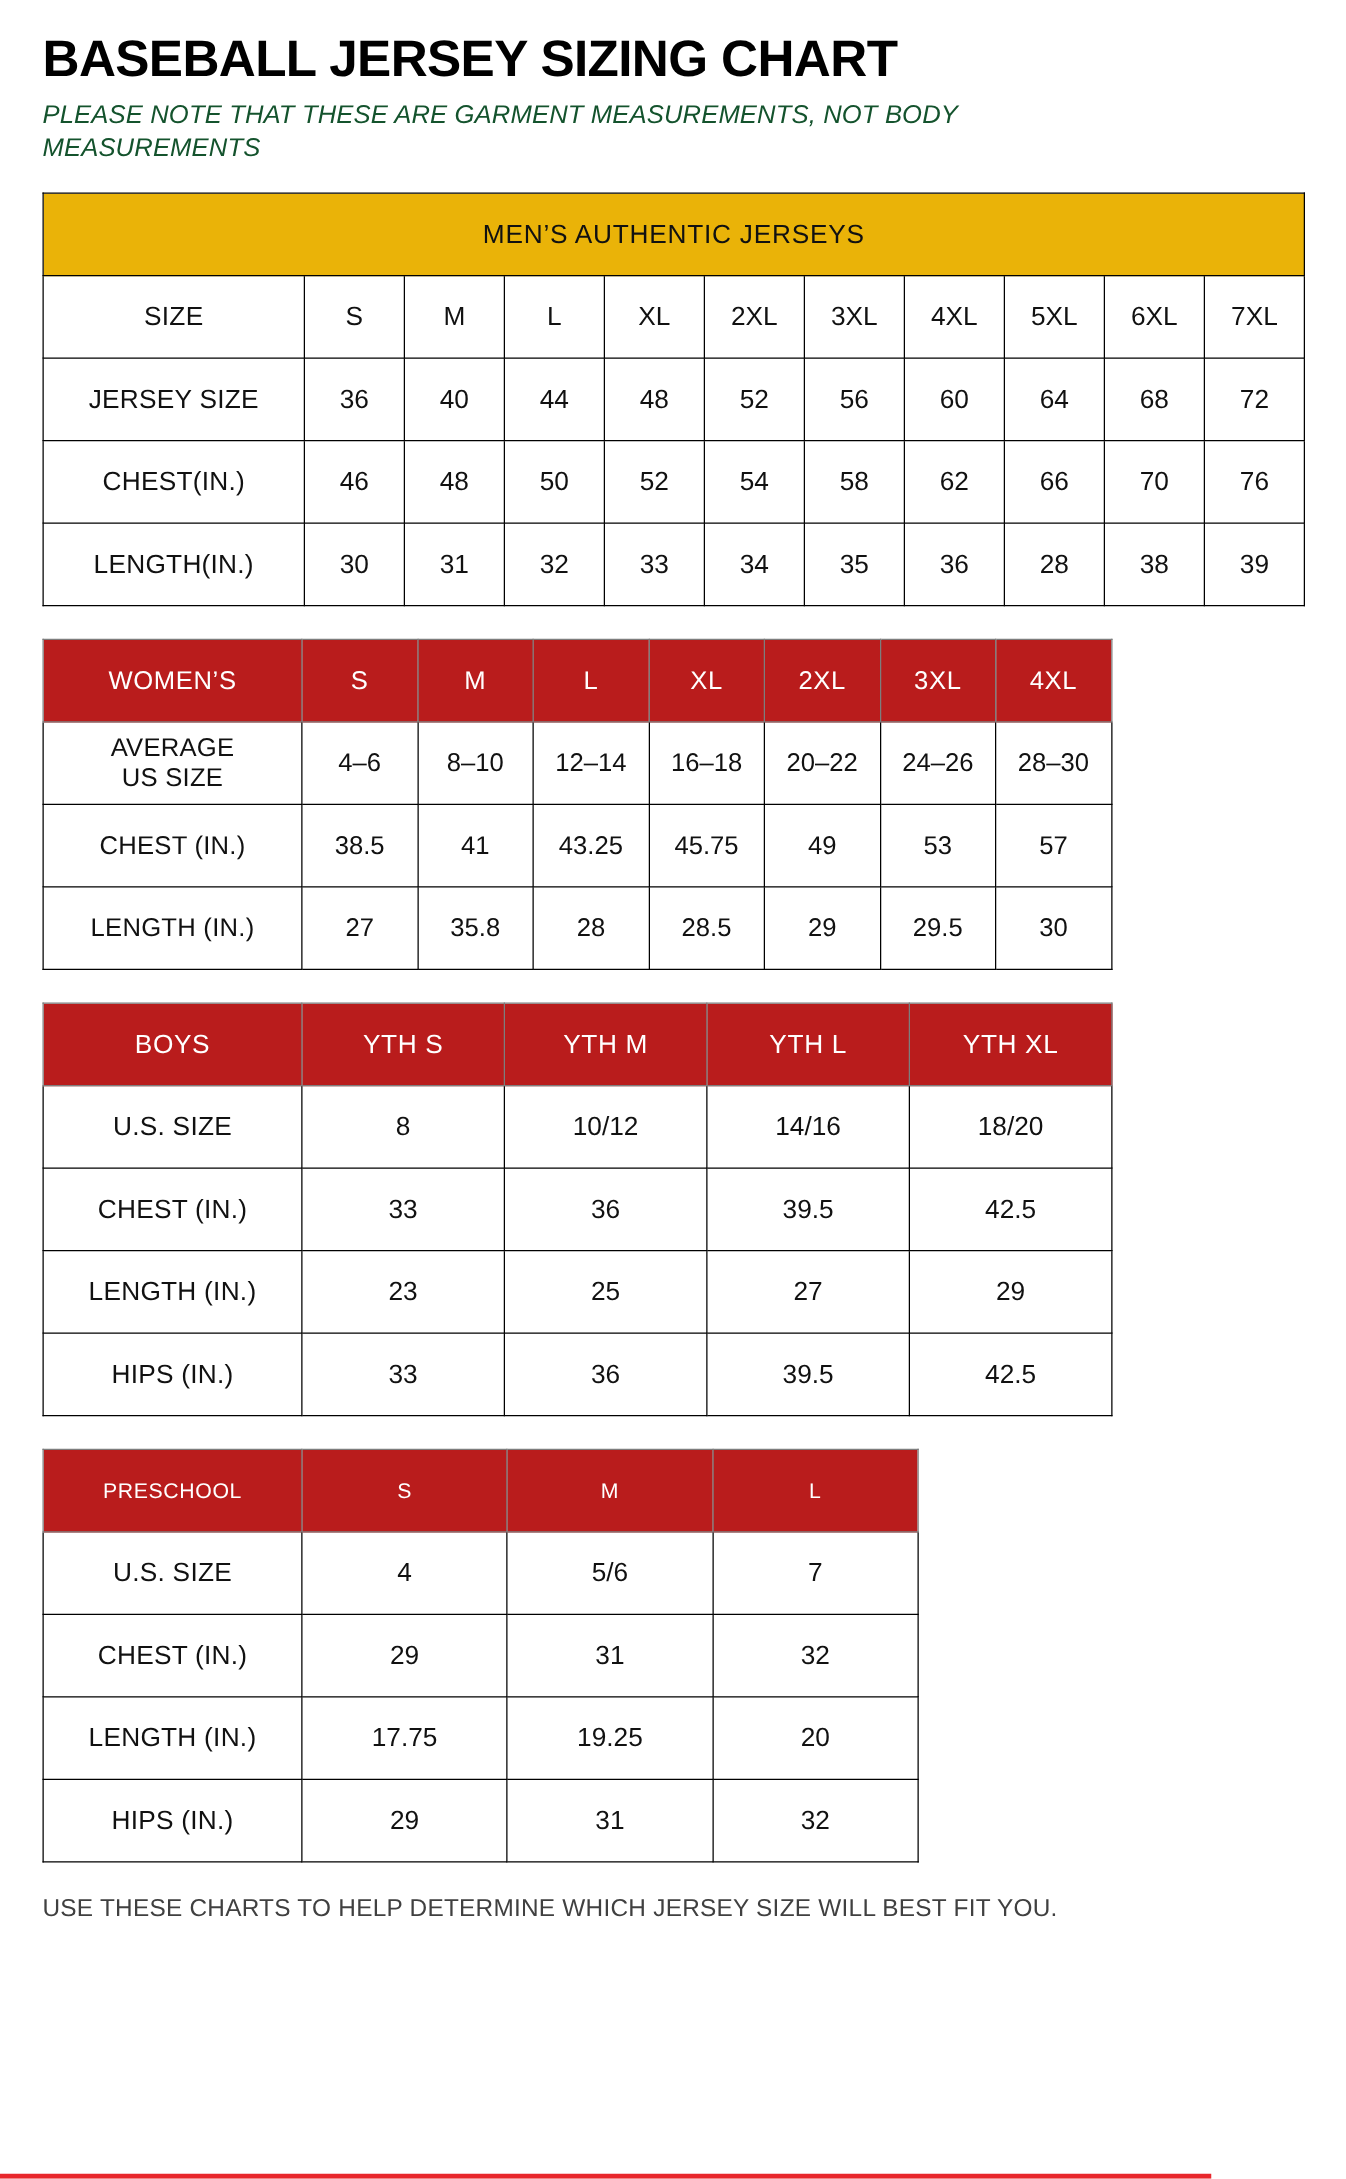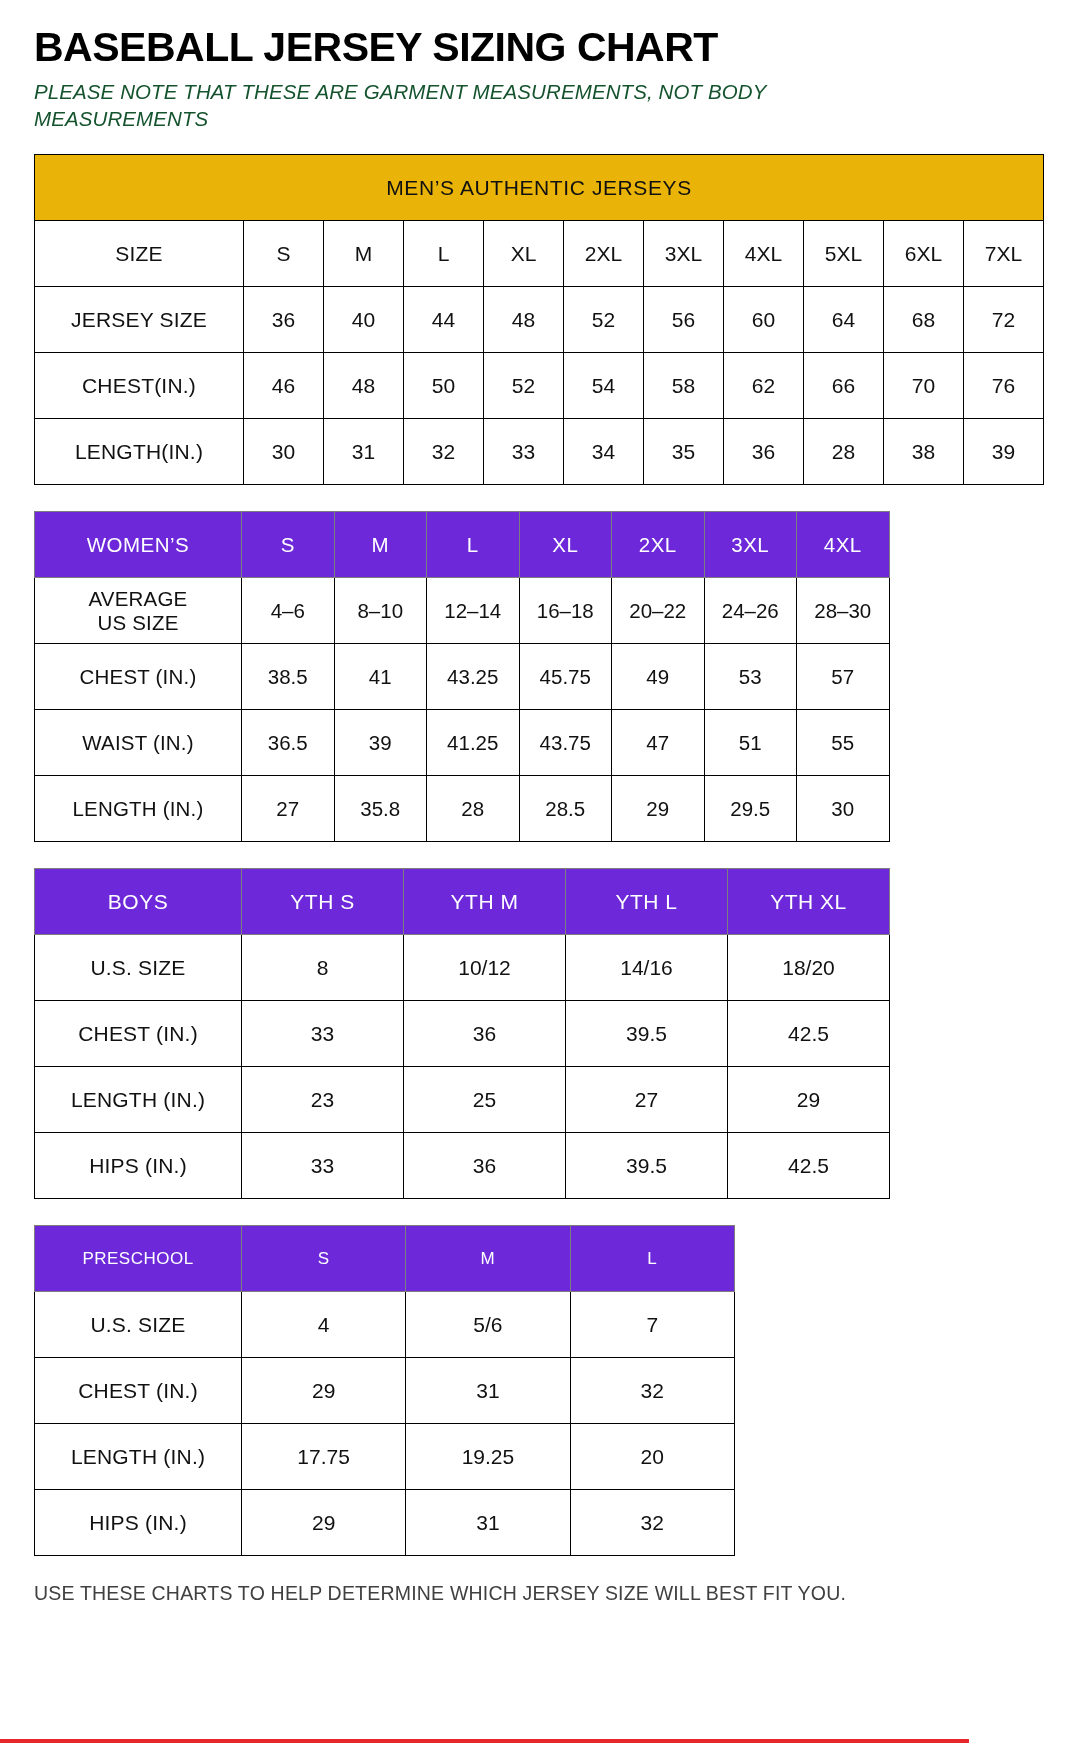--- a/index.html
+++ b/index.html
@@ -56,21 +56,21 @@
   }
   .banner td {
     background: #eab308;
     color: #ffffff;
     font-size: 26px;
     letter-spacing: 0.6px;
     border: 1px solid #7d7d7d;
     height: 62px;
   }
   .hdr-grey {
-    background: #6d28d9;
+    background: #b91c1c;
     color: #ffffff !important;
     font-size: 22px;
     letter-spacing: 0.5px;
     border-color: #7d7d7d !important;
   }
   .rowlabel {
     font-size: 21px;
     letter-spacing: 0.2px;
   }
   .two-line { line-height: 1.15; }
@@ -233,30 +233,20 @@
         <td class="rowlabel">CHEST (IN.)</td>
         <td>38.5</td>
         <td>41</td>
         <td>43.25</td>
         <td>45.75</td>
         <td>49</td>
         <td>53</td>
         <td>57</td>
       </tr>
       <tr>
-        <td class="rowlabel">WAIST (IN.)</td>
-        <td>36.5</td>
-        <td>39</td>
-        <td>41.25</td>
-        <td>43.75</td>
-        <td>47</td>
-        <td>51</td>
-        <td>55</td>
-      </tr>
-      <tr>
         <td class="rowlabel">LENGTH (IN.)</td>
         <td>27</td>
         <td>35.8</td>
         <td>28</td>
         <td>28.5</td>
         <td>29</td>
         <td>29.5</td>
         <td>30</td>
       </tr>
     </tbody>

